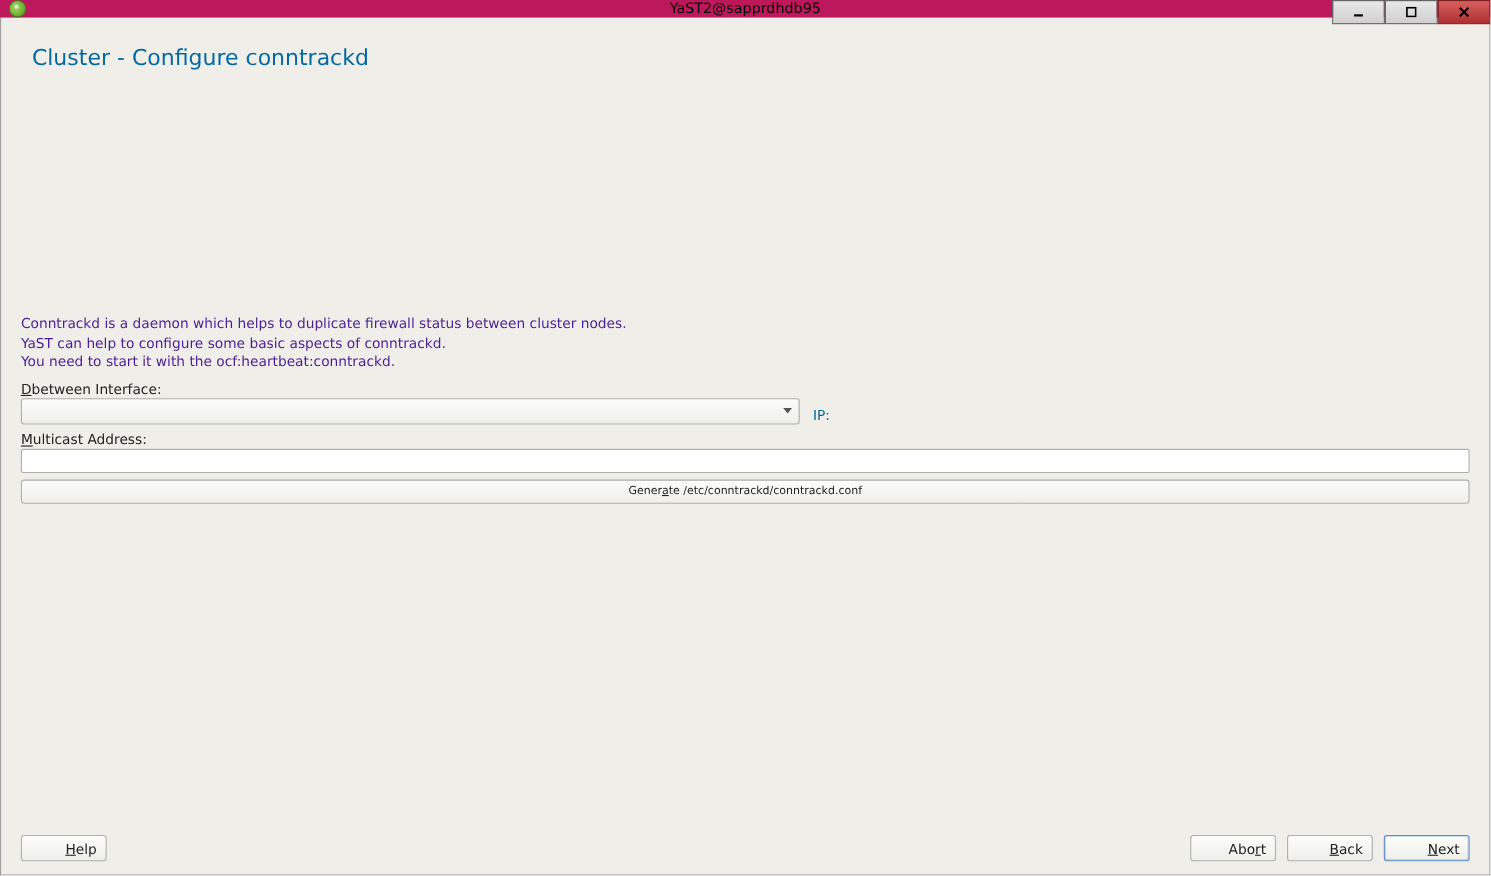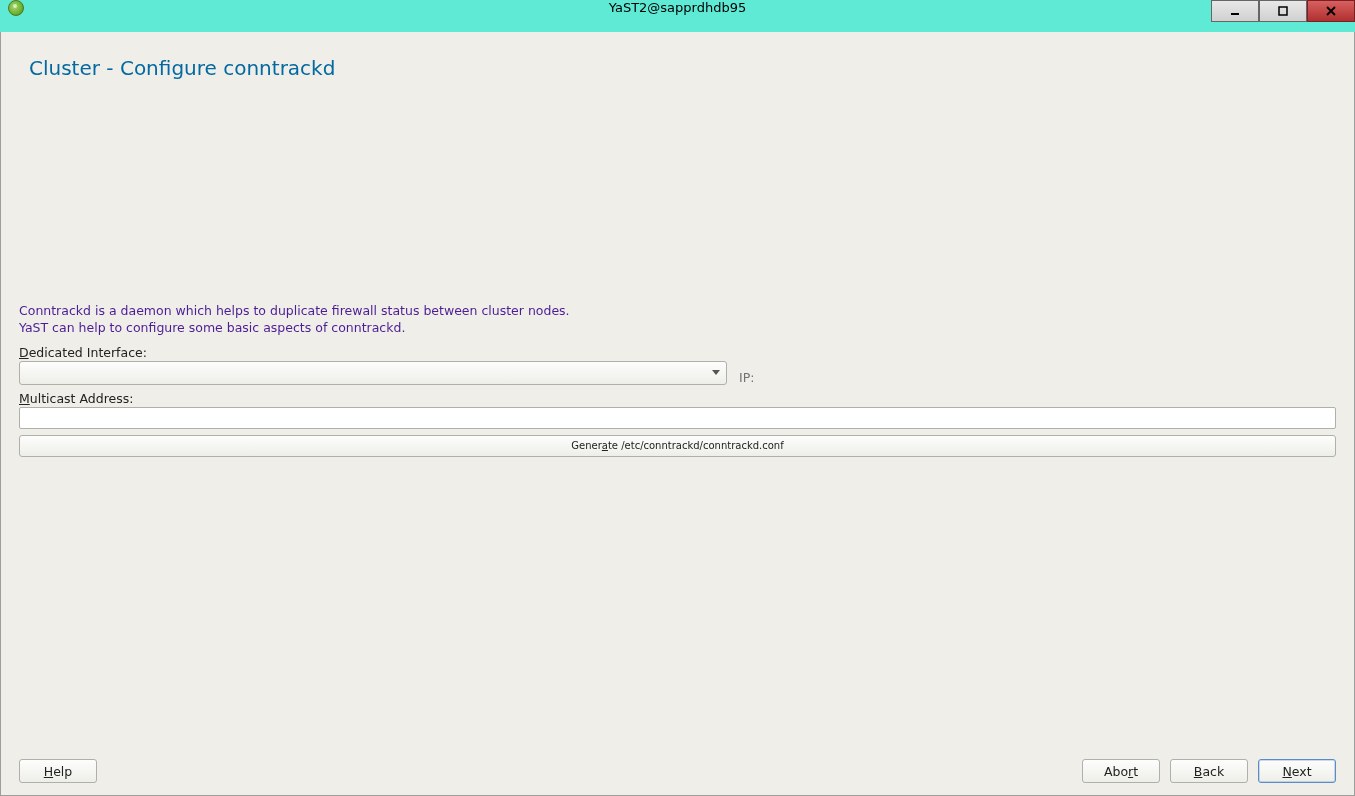--- a/index.html
+++ b/index.html
@@ -15,24 +15,24 @@
       height: 796px;
       overflow: hidden;
     }
     .window {
       width: 1355px;
       height: 796px;
       display: flex;
       flex-direction: column;
     }
     .titlebar {
-      height: 32px;
-      background: #5eead4;
-      display: flex;
-      align-items: flex-start;
+      height: 16px;
+      background: #be185d;
+      display: flex;
+      align-items: center;
       position: relative;
     }
     .titlebar-icon {
       width: 16px;
       height: 16px;
       margin-left: 8px;
       background: radial-gradient(circle at 40% 40%, #a8d66f 0%, #6eb12f 60%, #4a7a1f 100%);
       border-radius: 50%;
       border: 1px solid #4a7a1f;
       position: relative;
@@ -135,21 +135,21 @@
     }
     .dropdown-arrow {
       width: 0;
       height: 0;
       border-left: 4px solid transparent;
       border-right: 4px solid transparent;
       border-top: 5px solid #555;
     }
     .ip-label {
       font-size: 12.5px;
-      color: #737373;
+      color: #0369a1;
       margin-bottom: 4px;
       margin-left: 4px;
     }
     .text-input {
       width: 100%;
       height: 22px;
       background: #fff;
       border: 1px solid #b0b0aa;
       border-radius: 2px;
       padding: 0 4px;
@@ -182,21 +182,22 @@
     .footer-btn {
       min-width: 78px;
       height: 24px;
       background: linear-gradient(to bottom, #fdfdfc, #eeeee9);
       border: 1px solid #b0b0aa;
       border-radius: 3px;
       font-size: 12.5px;
       color: #222;
       cursor: pointer;
       font-family: inherit;
-      padding: 0 20px;
+      padding: 0 8px;
+      text-align: right;
     }
     .footer-btn.primary {
       border: 1px solid #5a8dc8;
       box-shadow: inset 0 0 0 1px rgba(90,141,200,0.3);
     }
     .hotkey-underline {
       text-decoration: underline;
     }
   </style>
 </head>
@@ -226,24 +227,25 @@
   </div>
 
   <div class="content-area">
     <h1 class="page-title">Cluster - Configure conntrackd</h1>
 
     <div class="spacer"></div>
 
     <div class="description">
       <div>Conntrackd is a daemon which helps to duplicate firewall status between cluster nodes.</div>
       <div>YaST can help to configure some basic aspects of conntrackd.</div>
+      <div>You need to start it with the ocf:heartbeat:conntrackd.</div>
     </div>
 
     <div class="form-row">
-      <label class="form-label"><span class="underline-first">D</span><span>edicated Interface:</span></label>
+      <label class="form-label"><span class="underline-first">D</span><span>between Interface:</span></label>
       <div class="form-row-inline">
         <div class="dropdown">
           <span class="dropdown-arrow"></span>
         </div>
         <div>
           <span class="ip-label">IP:</span>
         </div>
       </div>
     </div>
 

